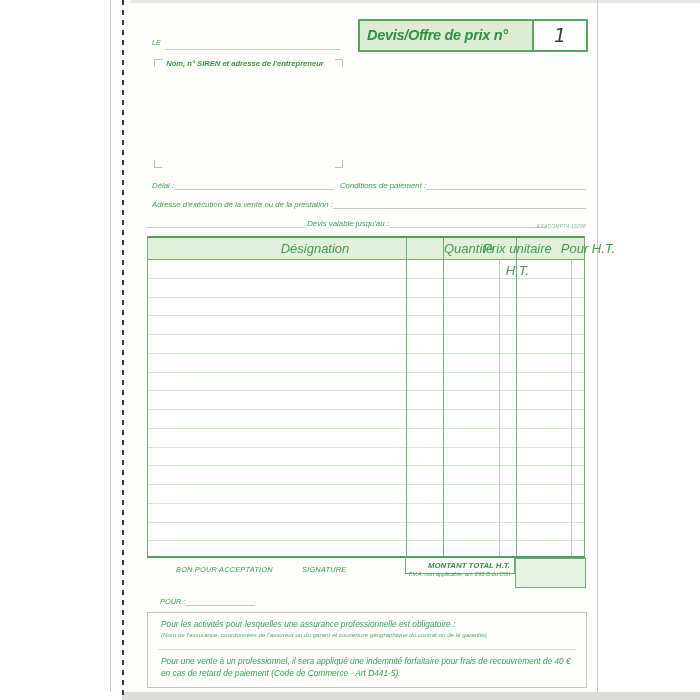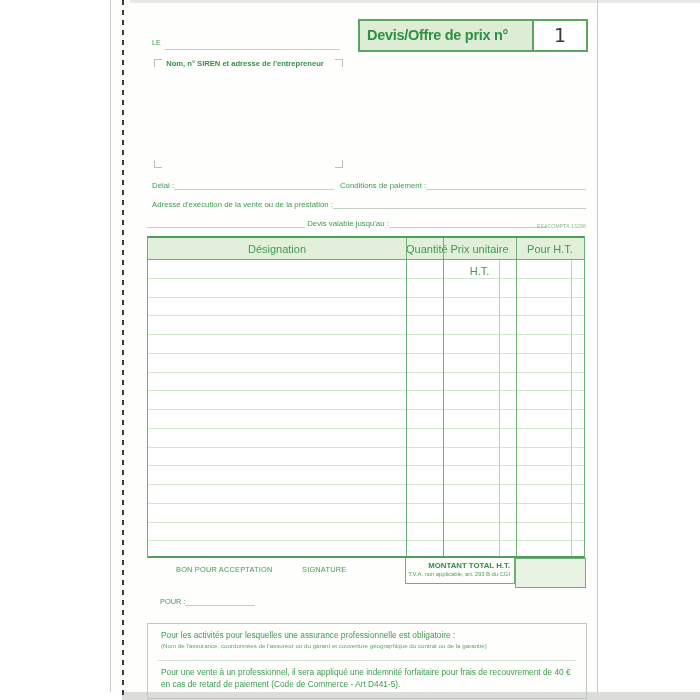--- a/index.html
+++ b/index.html
@@ -1,18 +1,18 @@
 <!DOCTYPE html>
 <html><head>
 <meta charset="utf-8">
 <style>
   html,body{margin:0;padding:0;background:#ffffff;}
   .canvas{position:relative;width:700px;height:700px;background:#ffffff;overflow:hidden;
           font-family:"Liberation Sans",sans-serif;color:#3f9b51;}
-  .abs{position:absolute;}
+  .abs{position:absolute;font-style:italic;}
 
   
   .top-band{left:130px;top:0;width:570px;height:3px;background:#e8e8e6;}
   .bottom-band{left:122px;top:692px;width:578px;height:8px;background:#dcdcda;}
   .sheet{left:111px;top:0;width:487px;height:692px;background:#fefefc;}
   .left-edge{left:110px;top:0;width:1px;height:692px;background:#cbcbc9;}
   .right-edge{left:597px;top:0;width:1px;height:692px;background:#cbcbc9;}
   .perforation{left:122px;top:0;width:2px;height:700px;
     background:repeating-linear-gradient(to bottom,#3c3c3c 0 5px,transparent 5px 10px);}
 
@@ -46,41 +46,41 @@
   
   .frow{display:flex;align-items:flex-end;}
   .frow .grow{flex:1;height:9px;}
   .frow .lbl{white-space:nowrap;}
 
   
   .qtable{left:147px;top:236px;width:438px;height:322px;box-sizing:border-box;
     border:1px solid #6fae74;border-top:2px solid #4f9f58;border-bottom:2px solid #4f9f58;background:#fff;}
   .thead{position:absolute;left:0;top:0;width:100%;height:22px;background:#e2efdb;
     border-bottom:1px solid #6fae74;box-sizing:border-box;}
-  .th{position:absolute;top:0;height:22px;line-height:22px;text-align:center;font-size:11px;color:#3f9b51;}
+  .th{position:absolute;top:0;height:22px;line-height:22px;text-align:center;font-size:13px;color:#3f9b51;margin-left:38px;}
   .tbody{position:absolute;left:0;top:22px;width:100%;}
   .trow{height:18.75px;box-sizing:border-box;border-bottom:1px solid #d3e7cf;}
   .trow:last-child{border-bottom:none;}
   .vline{position:absolute;top:0;bottom:0;width:1px;background:#6fae74;}
   .vline-sub{position:absolute;top:22px;bottom:0;width:1px;background:#b4d4b4;}
 
   
   .bon-label,.sig-label{font-size:7.4px;letter-spacing:0.2px;}
-  .montant-box{left:405px;top:558px;width:110px;height:26px;box-sizing:border-box;
+  .montant-box{left:405px;top:558px;width:110px;height:16px;box-sizing:border-box;
     border:1px solid #6fae74;border-top:none;text-align:right;padding:3px 4px 0 0;}
   .montant-title{font-weight:bold;font-size:7.8px;color:#2e9044;}
   .tva-note{font-size:6px;letter-spacing:-0.1px;color:#4aa45a;margin-top:1px;white-space:nowrap;}
   .montant-value{left:515px;top:558px;width:71px;height:30px;box-sizing:border-box;
     border:1px solid #6fae74;background:#e8f3e3;}
 
   .date-row{left:160px;top:596px;display:flex;align-items:flex-end;}
   .date-line{width:70px;height:9px;}
 
   
-  .legal-box{left:147px;top:612px;width:440px;height:76px;box-sizing:border-box;border:1px solid #bfcabf;margin-top:11px;}
+  .legal-box{left:147px;top:612px;width:440px;height:76px;box-sizing:border-box;border:1px solid #bfcabf;}
   .legal-title{margin:6px 0 0 13px;font-size:8.3px;color:#3f9b51;}
   .legal-sub{margin:2px 0 0 13px;font-size:6.2px;color:#55a963;}
   .legal-divider{position:absolute;left:10px;right:10px;top:36px;border-top:1px solid #d9e0d6;}
   .legal-para{position:absolute;left:13px;top:42px;width:414px;font-size:8.3px;line-height:1.5;color:#3f9b51;}
 
   .ref-code{left:400px;top:223px;width:186px;text-align:right;font-size:5px;color:#86ba8d;letter-spacing:0.2px;}
 </style>
 </head>
 <body>
 

